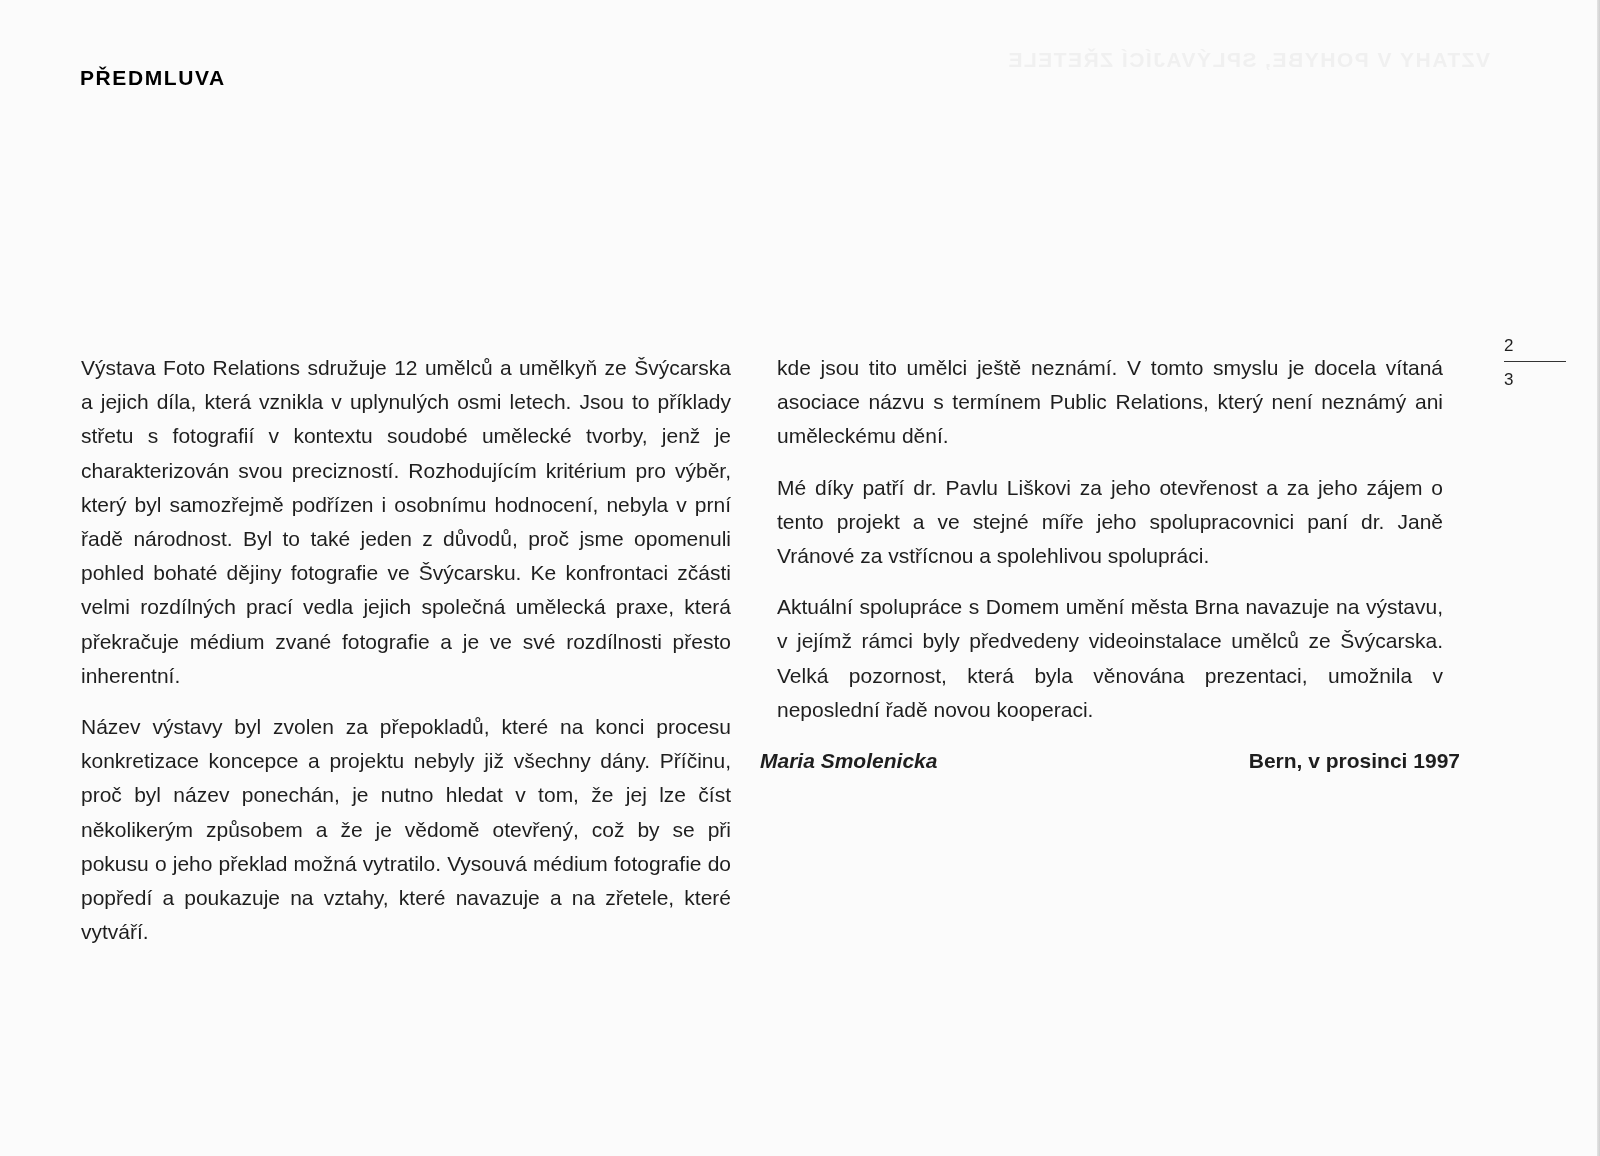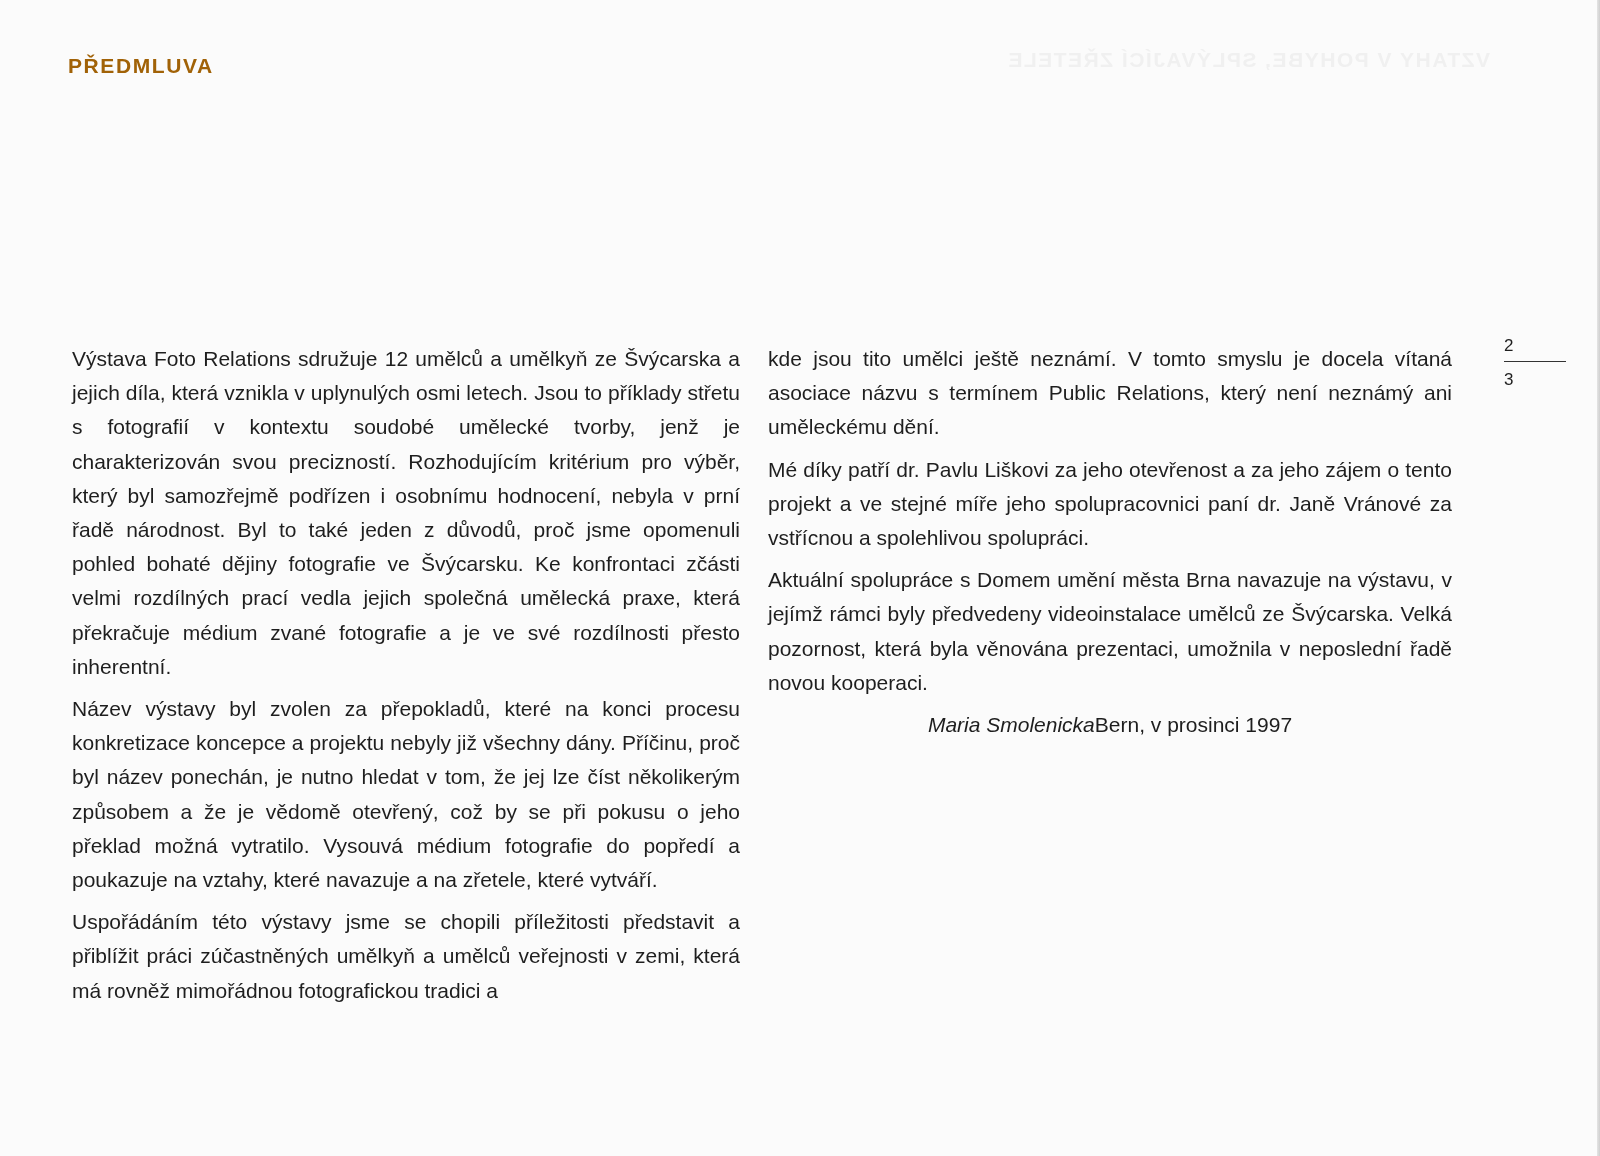--- a/index.html
+++ b/index.html
@@ -22,37 +22,38 @@
       color: #f0f0f0;
       transform: scaleX(-1);
       white-space: nowrap;
     }
     .section-title {
       position: absolute;
       top: 50px; left: 64px;
       font-weight: bold;
       font-size: 21px;
       letter-spacing: 1.6px;
-      color: #a16207;
-      margin: 4px;
+      color: #000000;
+      margin: 16px;
     }
     .column {
       position: absolute;
       top: 334px;
       width: 684px;
       font-size: 21px;
       line-height: 34.2px;
       text-align: justify;
     }
     .col-left { left: 64px; }
     .col-right { left: 760px; width: 700px; }
-    .column p { margin: 8px; text-align: justify; }
+    .column p { margin: 17px; text-align: justify; }
     .signature {
       display: flex;
-      justify-content: center;
+      justify-content: space-between;
+      font-weight: bold;
     }
     .author { font-style: italic; }
     .page-numbers {
       position: absolute;
       left: 1504px; top: 334px;
       width: 62px;
       font-size: 17px;
     }
     .page-num { height: 24px; line-height: 24px; }
     .page-num.top { margin-top: 0; }
@@ -70,21 +71,20 @@
 </head>
 <body>
 
 <div class="ghost">VZTAHY V POHYBE, SPLÝVAJÍCÍ ZŘETELE</div>
 
 <h1 class="section-title">PŘEDMLUVA</h1>
 
 <div class="column col-left">
   <p>Výstava Foto Relations sdružuje 12 umělců a umělkyň ze Švýcarska a jejich díla, která vznikla v uplynulých osmi letech. Jsou to příklady střetu s fotografií v kontextu soudobé umělecké tvorby, jenž je charakterizován svou precizností. Rozhodujícím kritérium pro výběr, který byl samozřejmě podřízen i osobnímu hodnocení, nebyla v prní řadě národnost. Byl to také jeden z důvodů, proč jsme opomenuli pohled bohaté dějiny fotografie ve Švýcarsku. Ke konfrontaci zčásti velmi rozdílných prací vedla jejich společná umělecká praxe, která překračuje médium zvané fotografie a je ve své rozdílnosti přesto inherentní.</p>
   <p>Název výstavy byl zvolen za přepokladů, které na konci procesu konkretizace koncepce a projektu nebyly již všechny dány. Příčinu, proč byl název ponechán, je nutno hledat v tom, že jej lze číst několikerým způsobem a že je vědomě otevřený, což by se při pokusu o jeho překlad možná vytratilo. Vysouvá médium fotografie do popředí a poukazuje na vztahy, které navazuje a na zřetele, které vytváří.</p>
-  <p>Uspořádáním této výstavy jsme se chopili příležitosti představit a přiblížit práci zúčastněných umělkyň a umělců veřejnosti v zemi, která má rovněž mimořádnou fotografickou tradici a</p>
 </div>
 
 <div class="column col-right">
   <p>kde jsou tito umělci ještě neznámí. V tomto smyslu je docela vítaná asociace názvu s termínem Public Relations, který není neznámý ani uměleckému dění.</p>
   <p>Mé díky patří dr. Pavlu Liškovi za jeho otevřenost a za jeho zájem o tento projekt a ve stejné míře jeho spolupracovnici paní dr. Janě Vránové za vstřícnou a spolehlivou spolupráci.</p>
   <p>Aktuální spolupráce s Domem umění města Brna navazuje na výstavu, v jejímž rámci byly předvedeny videoinstalace umělců ze Švýcarska. Velká pozornost, která byla věnována prezentaci, umožnila v neposlední řadě novou kooperaci.</p>
   <div class="signature">
     <span class="author">Maria Smolenicka</span>
     <span>Bern, v prosinci 1997</span>
   </div>

